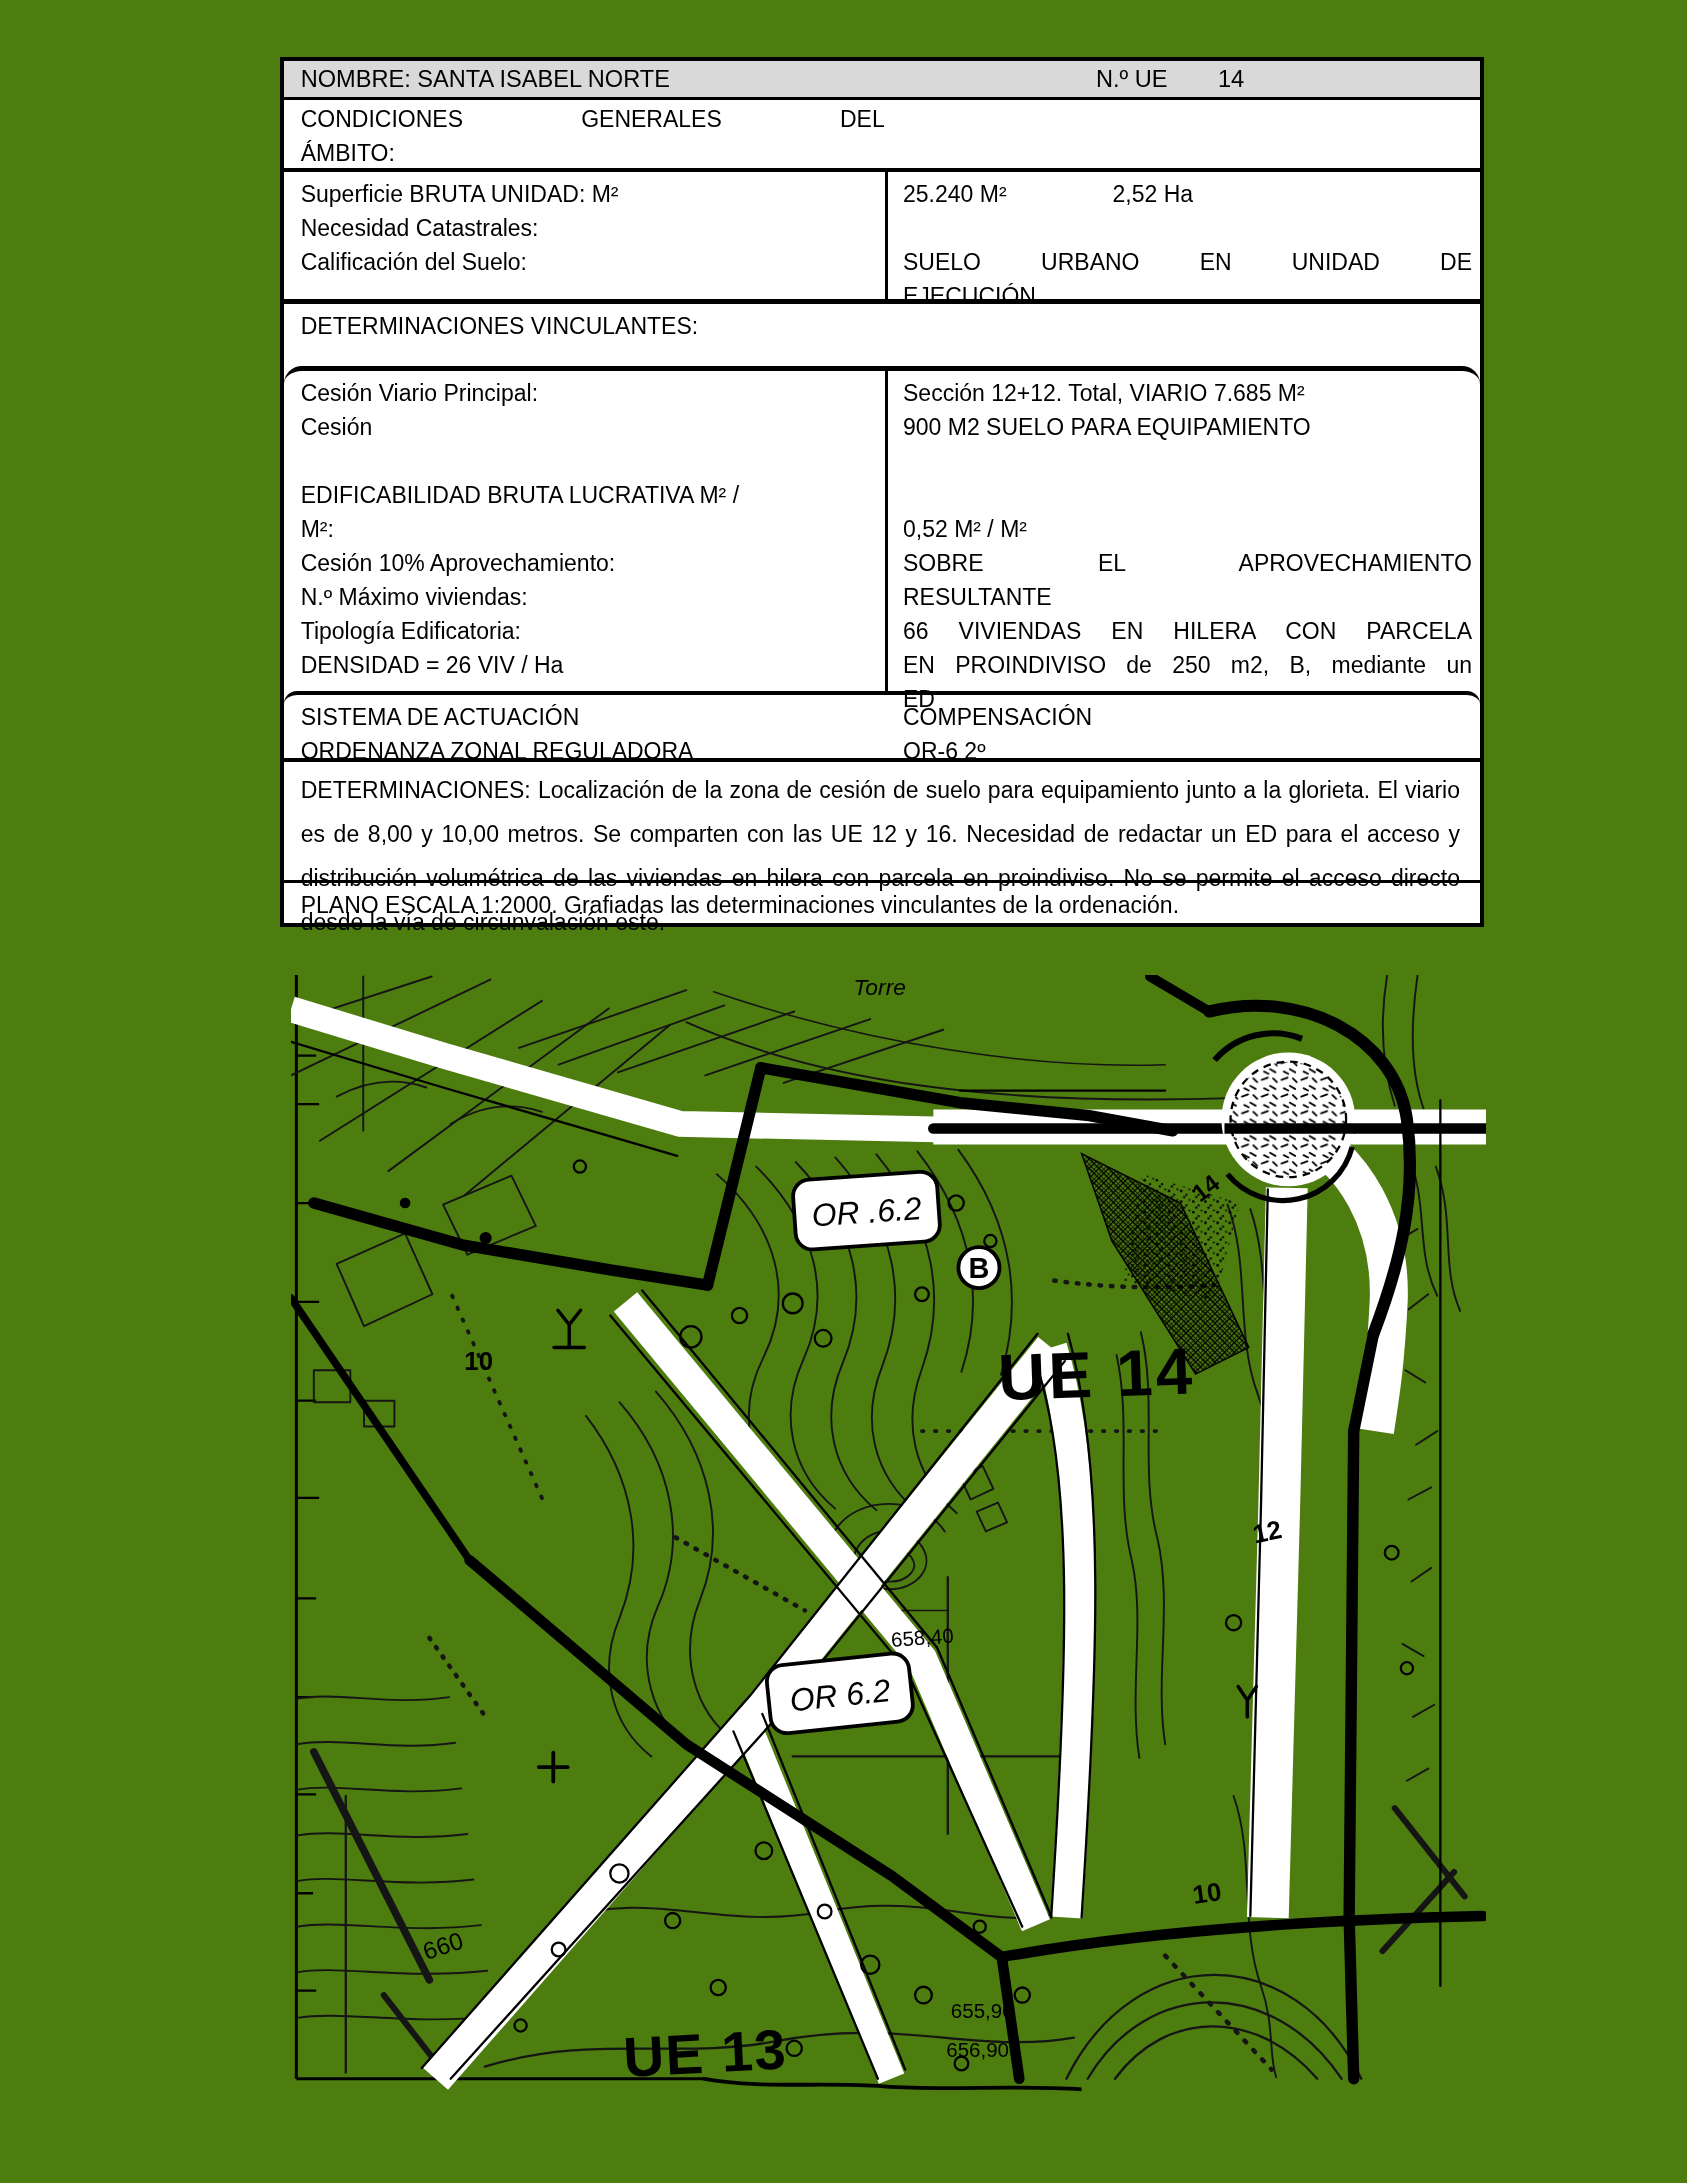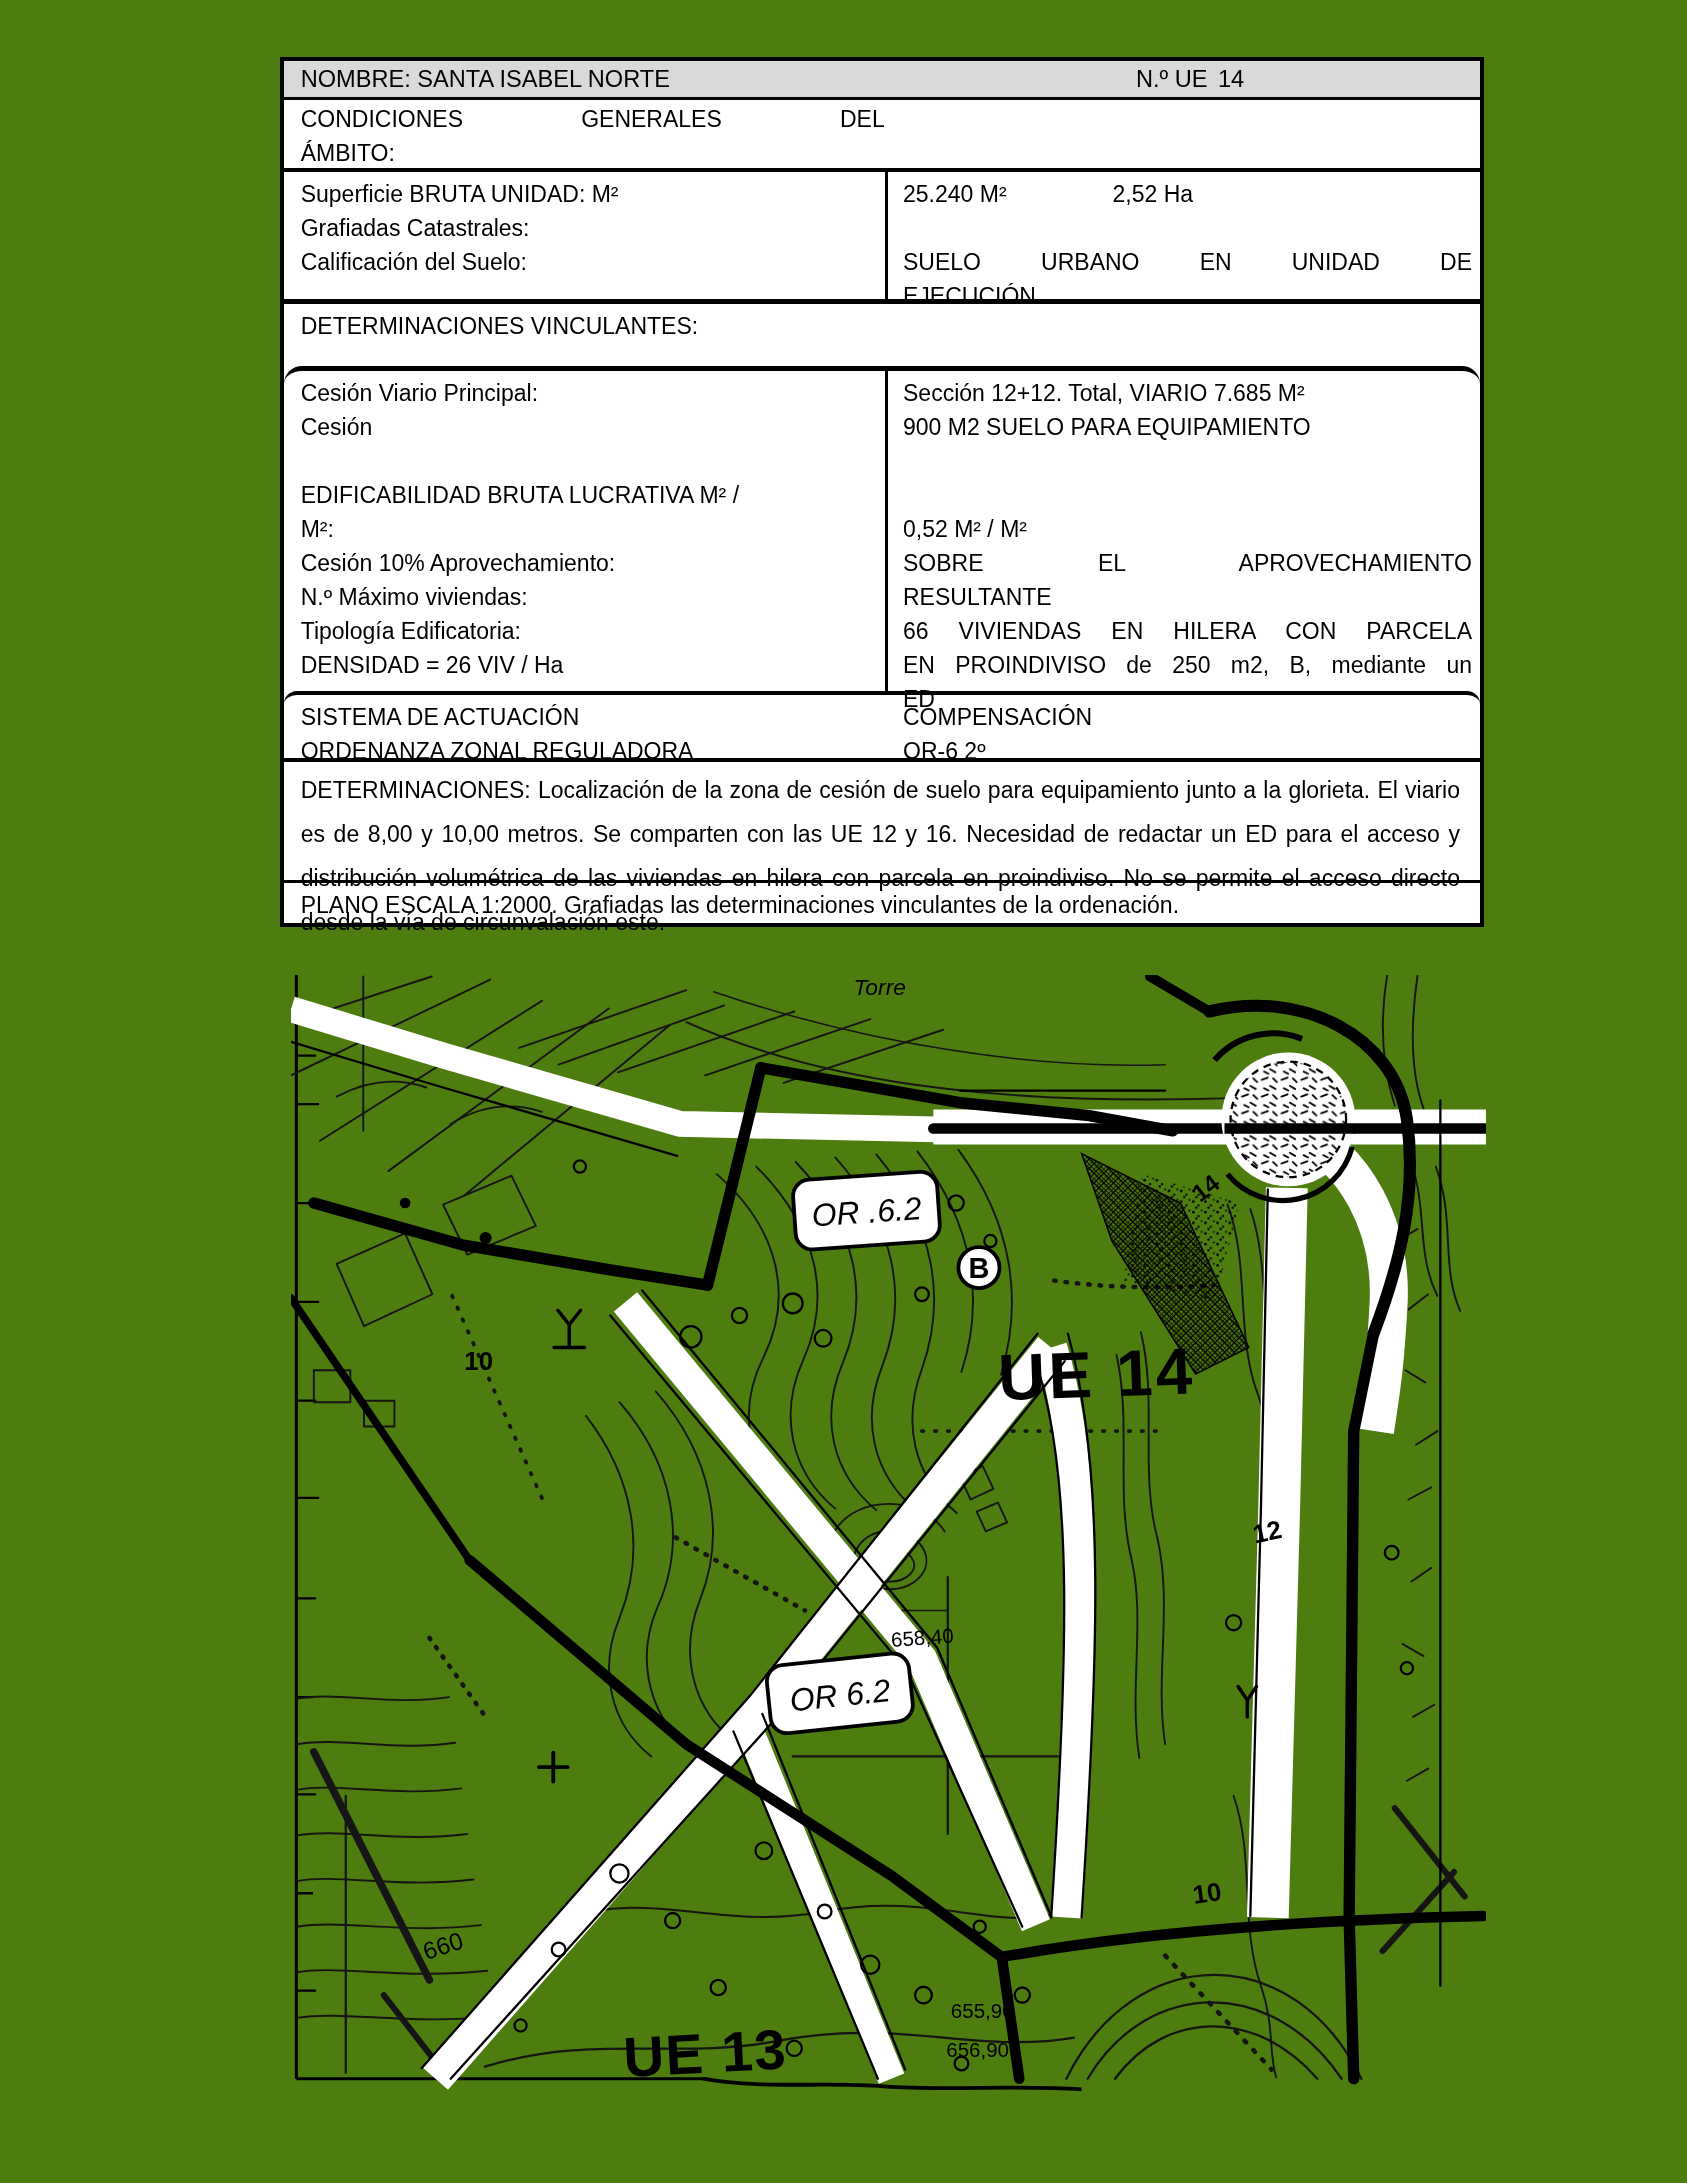--- a/index.html
+++ b/index.html
@@ -21,21 +21,21 @@
   .r7{height:122px;border-top:4.6px solid #000;}
   .r8{height:43px;border-top:3.8px solid #000;}
 
   .ln{height:34px;line-height:34px;font-size:23px;white-space:nowrap;}
   .jln{height:34px;line-height:34px;font-size:23px;text-align:justify;text-align-last:justify;text-justify:inter-word;}
   .cl{position:absolute;left:16.7px;top:4.6px;right:7.6px;}
   .cell-left{position:absolute;left:16.7px;top:5px;width:570px;}
   .cell-right{position:absolute;left:619px;top:4.6px;width:569px;}
   .vdiv{position:absolute;left:601px;top:0;bottom:0;width:3px;background:#000;}
   .r1t{position:absolute;left:16.7px;top:3.8px;font-size:23.6px;line-height:28px;white-space:nowrap;}
-  .r1u{position:absolute;left:852px;top:3.8px;font-size:23.6px;line-height:28px;}
+  .r1u{position:absolute;left:812px;top:3.8px;font-size:23.6px;line-height:28px;}
   .r1n{position:absolute;left:934px;top:3.8px;font-size:23.6px;line-height:28px;}
   .r2block{position:absolute;left:16.7px;top:1.5px;width:584px;}
   .gapspan{margin-left:106px;}
   .para{margin:6px 20px 0 16.7px;font-size:23px;line-height:44px;text-align:justify;}
 
   
   .map{position:absolute;left:291px;top:975px;}
   svg text{font-family:"Liberation Sans",sans-serif;}
 </style>
 </head>
@@ -54,21 +54,21 @@
     <div class="row r2">
       <div class="r2block">
         <div class="jln">CONDICIONES GENERALES DEL</div>
         <div class="ln">ÁMBITO:</div>
       </div>
     </div>
 
     <div class="row r3">
       <div class="cell-left">
         <div class="ln">Superficie BRUTA UNIDAD: M²</div>
-        <div class="ln">Grafiadas Catastrales:</div>
+        <div class="ln">Necesidad Catastrales:</div>
         <div class="ln">Calificación del Suelo:</div>
       </div>
       <div class="vdiv"></div>
       <div class="cell-right">
         <div class="ln">
           <span>25.240 M²</span><span class="gapspan">2,52 Ha</span>
         </div>
         <div class="ln"></div>
         <div class="jln">SUELO URBANO EN UNIDAD DE</div>
         <div class="ln">EJECUCIÓN</div>

